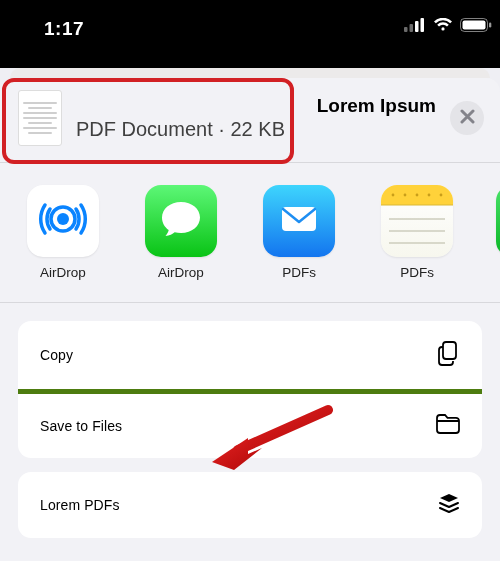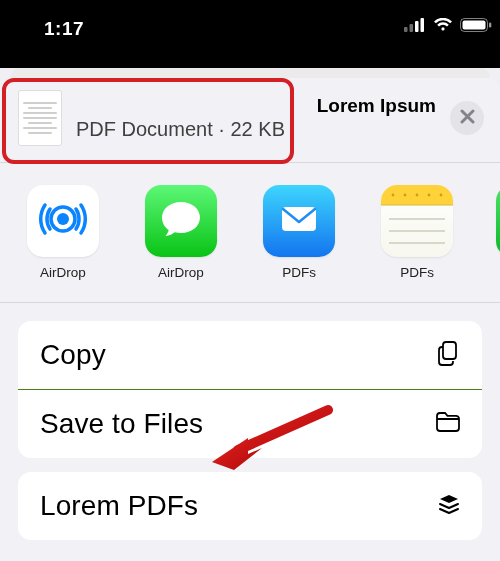--- a/index.html
+++ b/index.html
@@ -76,22 +76,22 @@
     margin: 10px 18px 0 18px;
     background: #fff;
     border-radius: 13px;
     overflow: hidden;
   }
   .action-row {
     display: flex; align-items: center; justify-content: space-between;
     padding: 18px 20px 18px 22px;
     min-height: 64px;
   }
-  .action-row + .action-row { border-top: 1px solid #4d7c0f; }
-  .action-label { font-size: 28px; font-weight: 400; color: #000; letter-spacing: 0.1px; }
+  .action-row + .action-row { border-top: 5px solid #4d7c0f; }
+  .action-label { font-size: 14px; font-weight: 400; color: #000; letter-spacing: 0.1px; }
   .action-icon { color: #000; }
 
   .actions-card.second { margin-top: 14px; }
 
   .arrow-annot {
     position: absolute;
     left: 198px; top: 404px;
     width: 140px; height: 60px;
     z-index: 6;
     pointer-events: none;

